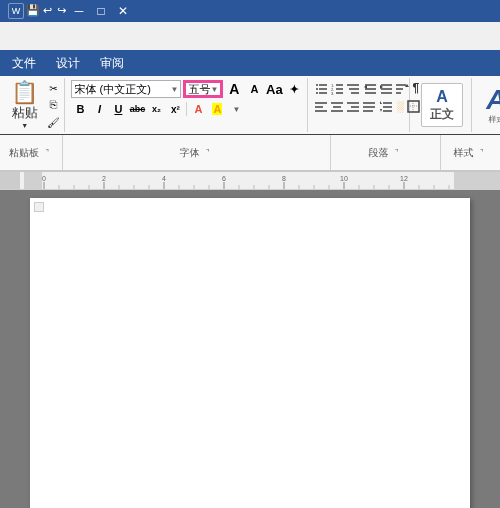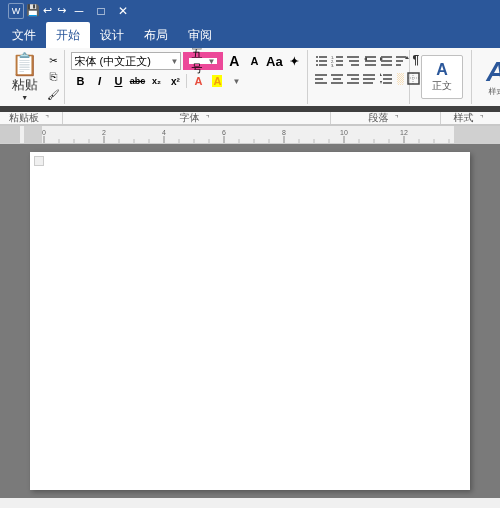--- a/index.html
+++ b/index.html
@@ -35,20 +35,21 @@
       justify-content: center;
     }
 
     
     .menu-bar {
       background: #2b579a;
       height: 26px;
       display: flex;
       align-items: stretch;
       padding: 0 2px;
+      margin-top: 28px;
     }
     .menu-item {
       padding: 0 10px;
       color: white;
       font-size: 12px;
       display: flex;
       align-items: center;
       cursor: pointer;
       border-radius: 2px;
       white-space: nowrap;
@@ -185,22 +186,22 @@
     
     .style-group {
       flex: 1;
       padding: 2px 4px;
       border-right: 1px solid #d0d0d0;
     }
 
     
     .section-names {
       display: flex;
-      height: 18px;
-      border-top: 6px solid #404040;
+      height: 36px;
+      border-top: 1px solid #404040;
       background: #f8f8f8;
       align-items: center;
     }
     .sn {
       text-align: center;
       font-size: 10px;
       color: #555;
       height: 100%;
       display: flex;
       align-items: center;
@@ -249,23 +250,21 @@
   </div>
   <div style="display:flex;gap:0;">
     <div class="title-btn">─</div>
     <div class="title-btn">□</div>
     <div class="title-btn close">✕</div>
   </div>
 </div>
 
 <div class="menu-bar">
   <div class="menu-item">文件</div>
-  <div class="menu-item active">开始</div>
   <div class="menu-item">设计</div>
-  <div class="menu-item">布局</div>
   <div class="menu-item">审阅</div>
 </div>
 
 <div class="ribbon-full">
   <div class="ribbon-main-row">
 
     <div class="clipboard-group">
       <div class="paste-big">
         <div class="paste-icon">📋</div>
         <div class="paste-label">粘贴</div>
@@ -277,21 +276,21 @@
         <div class="sm-btn" title="格式刷">🖌</div>
       </div>
     </div>
 
     <div class="font-group">
       <div class="font-row">
         <div style="display:flex;align-items:center;background:white;border:1px solid #b0b0b0;height:18px;padding:0 2px;font-size:11px;width:110px;cursor:pointer;">
           <span style="flex:1;overflow:hidden;white-space:nowrap;font-size:11px;">宋体 (中文正文)</span>
           <span style="font-size:8px;color:#666;">▼</span>
         </div>
-        <div style="display:flex;align-items:center;background:white;border:6px solid #ec4899;height:18px;padding:0 2px;font-size:11px;width:40px;cursor:pointer;">
+        <div style="display:flex;align-items:center;background:white;border:3px solid #ec4899;height:18px;padding:0 2px;font-size:11px;width:40px;cursor:pointer;">
           <span style="flex:1;font-size:11px;">五号</span>
           <span style="font-size:8px;color:#666;">▼</span>
         </div>
         <div class="ff-btn" title="增大字号" style="font-size:14px;font-weight:bold;">A</div>
         <div class="ff-btn" title="减小字号" style="font-size:11px;font-weight:bold;">A</div>
         <div class="ff-btn" title="更改大小写" style="font-size:13px;">Aa</div>
         <div class="ff-btn" title="清除格式" style="font-size:11px;">✦</div>
       </div>
       <div class="font-row font-fmts">
         <div class="ff-btn" style="font-weight:bold;">B</div>
@@ -415,21 +414,21 @@
               <line x1="1" y1="6" x2="12" y2="6" stroke="#444" stroke-width="0.5" stroke-dasharray="1,1"></line>
             </svg>
         </div>
       </div>
     </div>
 
     <div class="style-group" style="display:flex;flex-direction:column;padding:2px 4px;min-width:60px;">
       <div style="flex:1;display:flex;align-items:center;justify-content:center;">
         <div style="width:42px;height:44px;border:1px solid #c0c0c0;background:white;display:flex;flex-direction:column;align-items:center;justify-content:center;cursor:pointer;border-radius:2px;padding:2px;">
           <span style="font-size:16px;font-weight:bold;color:#2b579a;">A</span>
-          <span style="font-size:10px;color:#555;">正文</span>
+          <span style="font-size:12px;color:#555;font-weight:bold;">正文</span>
         </div>
       </div>
     </div>
 
     <div style="display:flex;flex-direction:column;align-items:center;justify-content:center;padding:2px 4px;">
       <div style="display:flex;flex-direction:column;align-items:center;width:36px;">
         <div style="font-size:28px;font-weight:bold;font-style:italic;color:#2b579a;line-height:1;">A</div>
         <div style="font-size:8px;color:#555;">样式</div>
       </div>
     </div>

